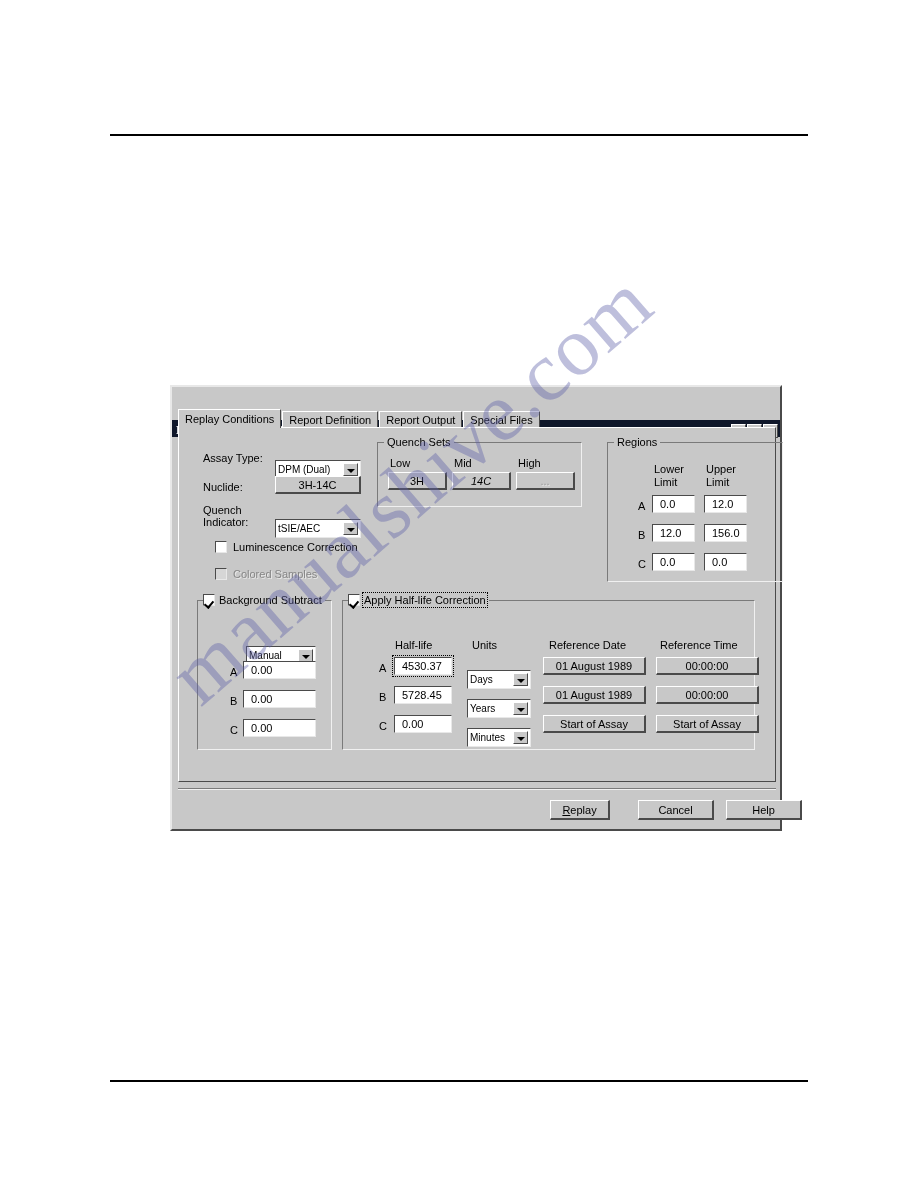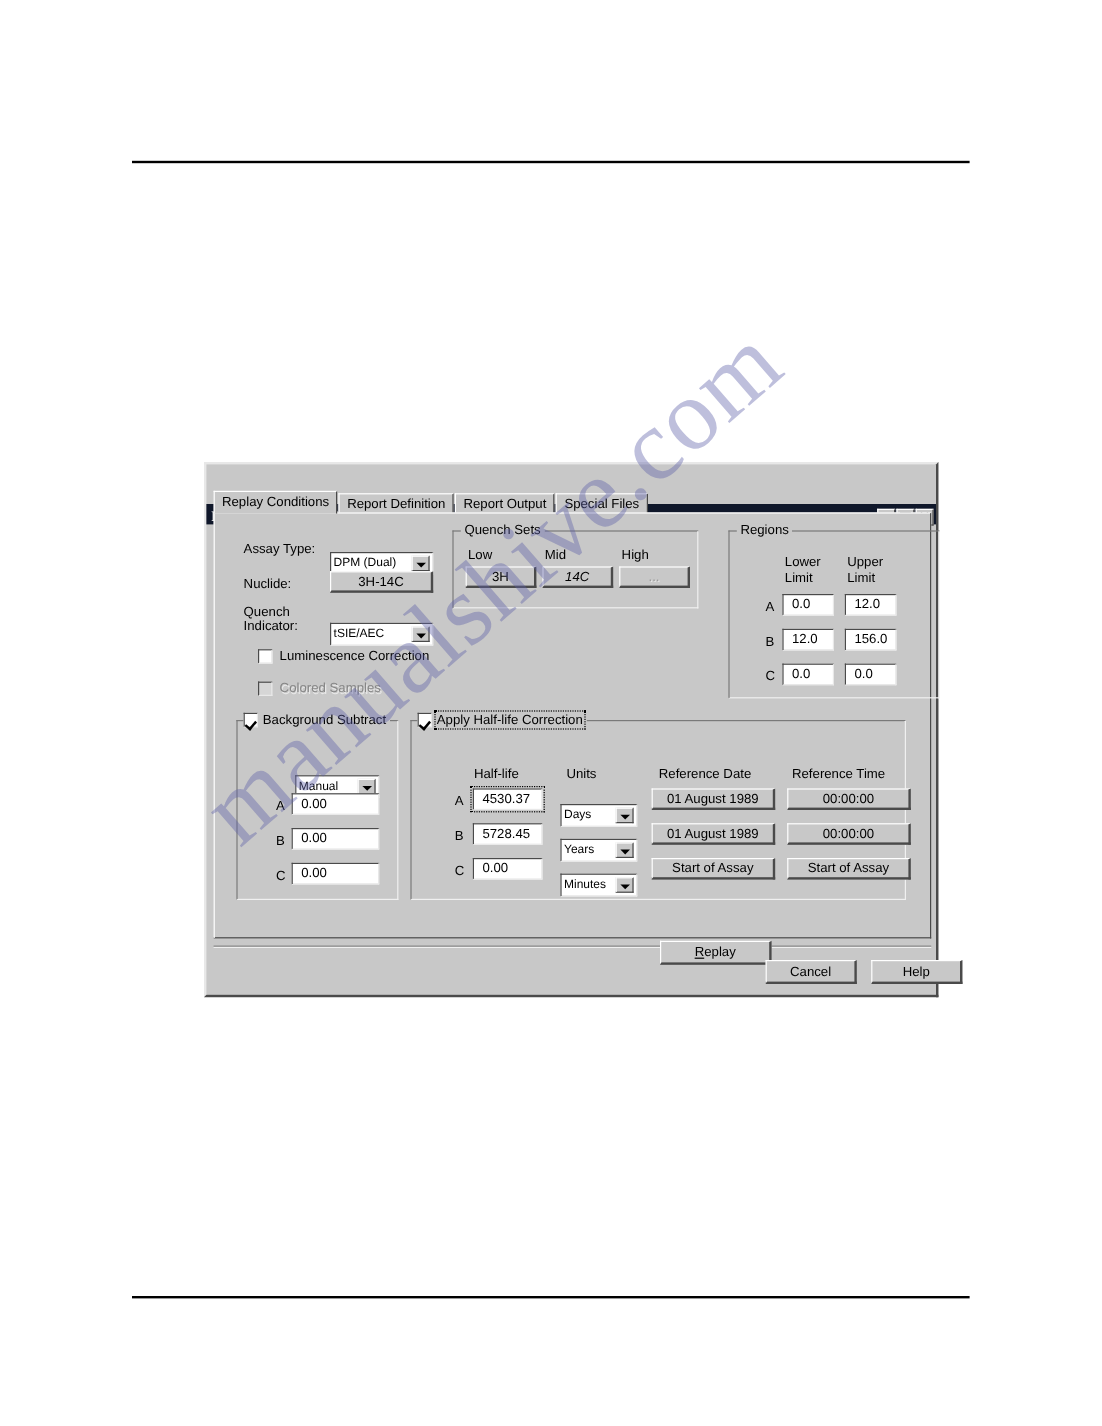--- a/index.html
+++ b/index.html
@@ -487,18 +487,18 @@
         <span class="combo-val">Minutes</span>
         <span class="combo-arrow"></span>
       </div>
       <div class="btn" style="left:200px; top:114px; width:103px; height:18px;">Start of Assay</div>
       <div class="btn" style="left:313px; top:114px; width:103px; height:18px;">Start of Assay</div>
     </div>
   </div>
 
   <div class="buttonbar-sep"></div>
 
-  <div class="btn" style="left:378px; top:397px; width:93px; height:20px;">
+  <div class="btn" style="left:378px; top:413px; width:60px; height:20px;">
     <span><u>R</u><span>eplay</span></span>
   </div>
   <div class="btn" style="left:466px; top:413px; width:76px; height:20px;">Cancel</div>
   <div class="btn" style="left:554px; top:413px; width:76px; height:20px;">Help</div>
 </div>
 
 </body></html>

